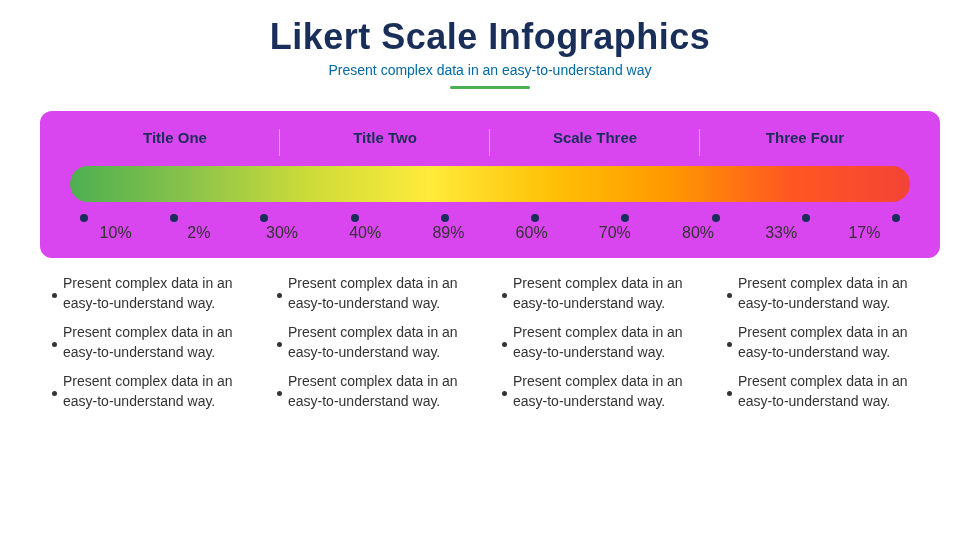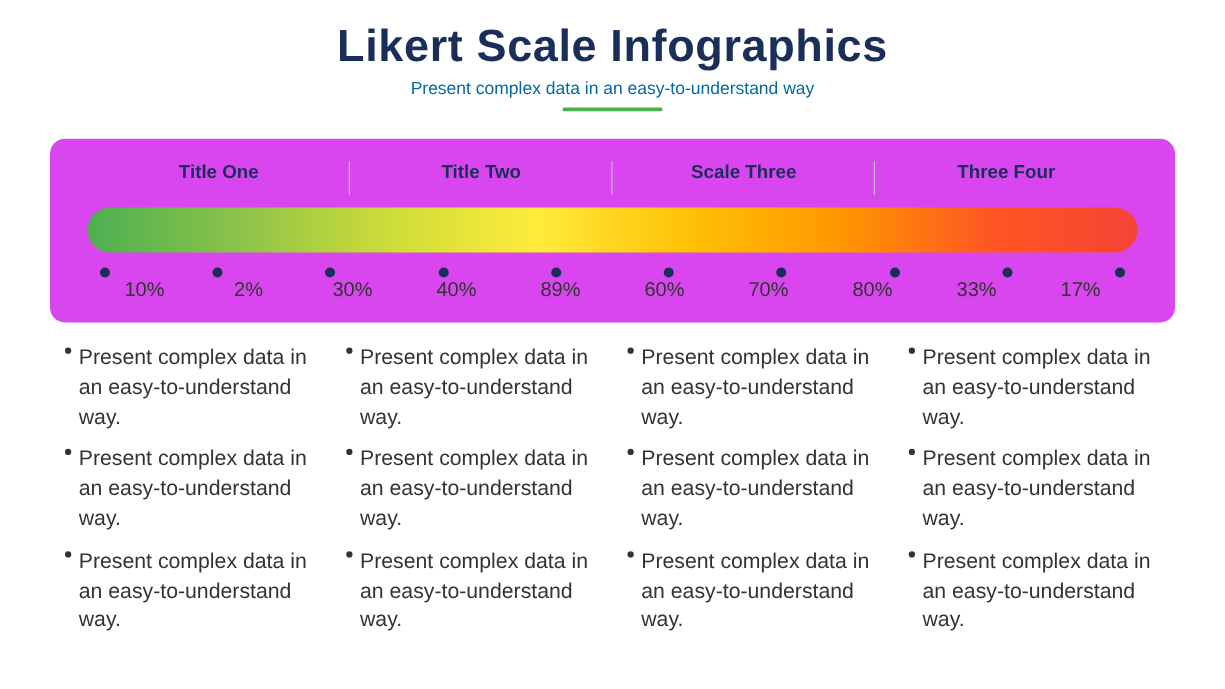--- a/index.html
+++ b/index.html
@@ -132,24 +132,24 @@
       flex: 1;
       padding: 0 12px;
     }
 
     .bullet-col:not(:last-child) {
       border-right: none;
     }
 
     .bullet-item {
       display: flex;
-      align-items: flex-start;
+      align-items: center;
       gap: 6px;
       margin-bottom: 10px;
-      font-size: 17px;
+      font-size: 14px;
       color: #333;
       line-height: 1.4;
     }
 
     .bullet-dot {
       width: 5px;
       height: 5px;
       background: #333;
       border-radius: 50%;
       margin-top: 4px;

